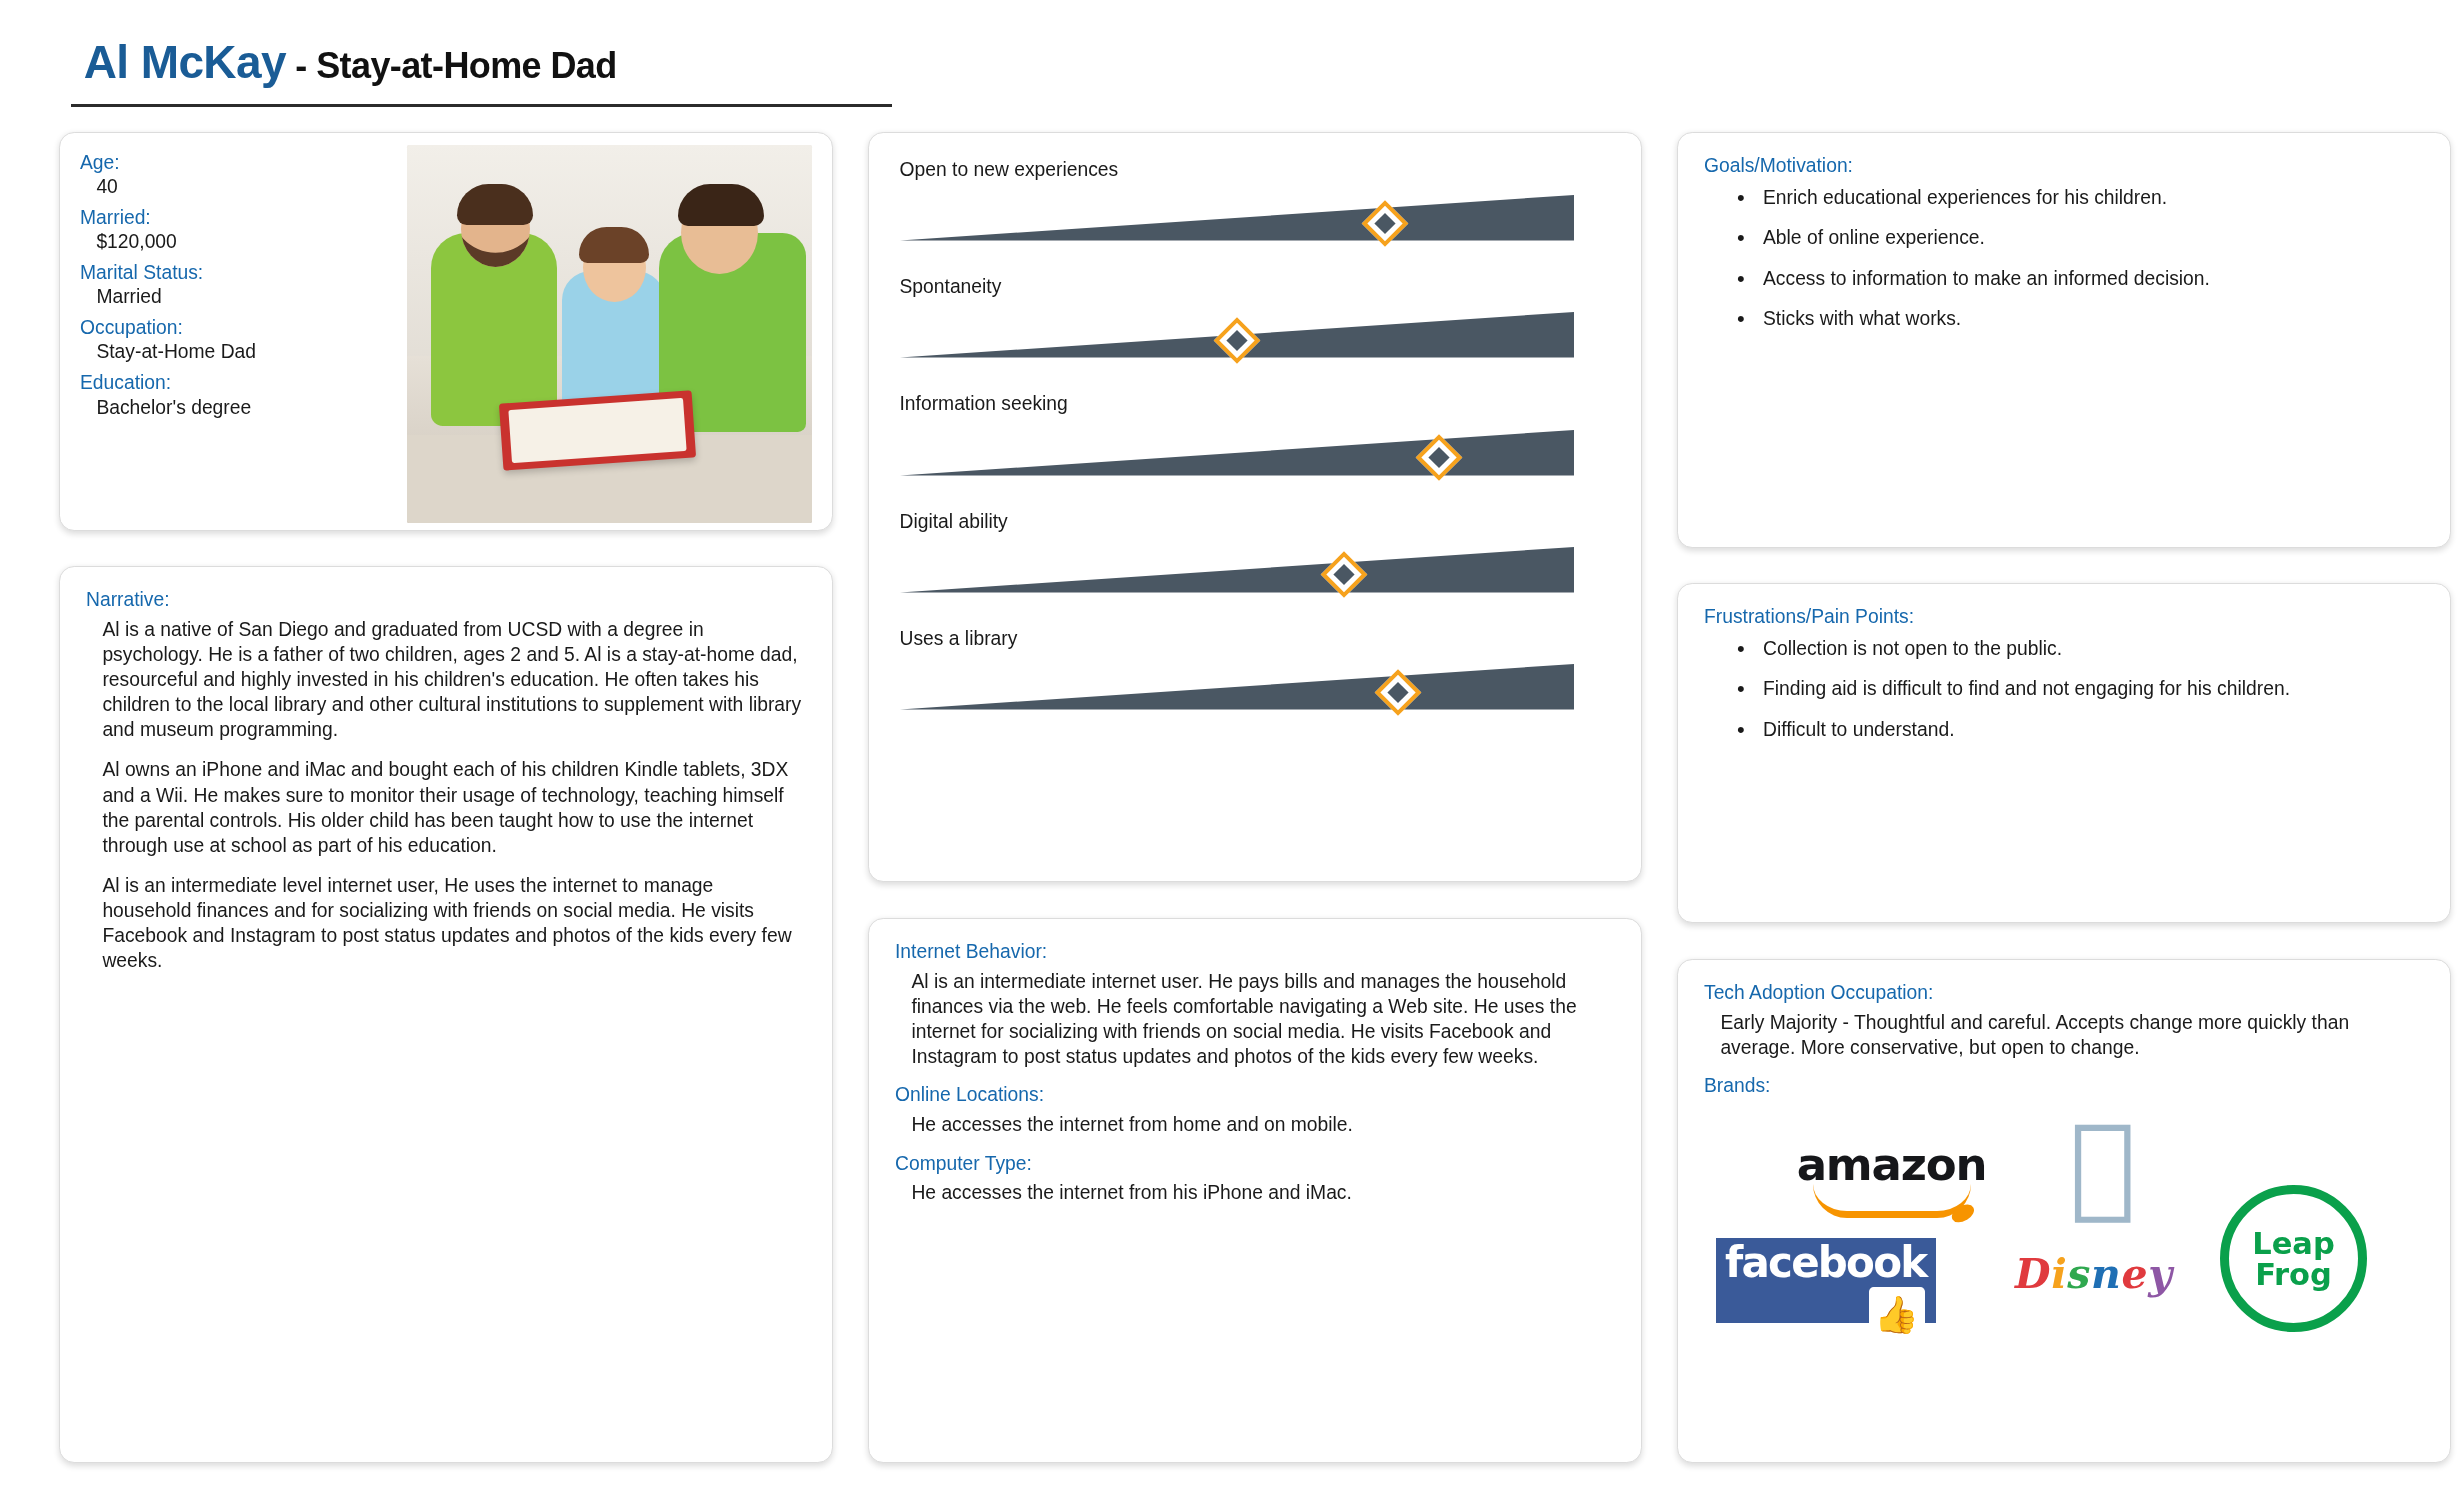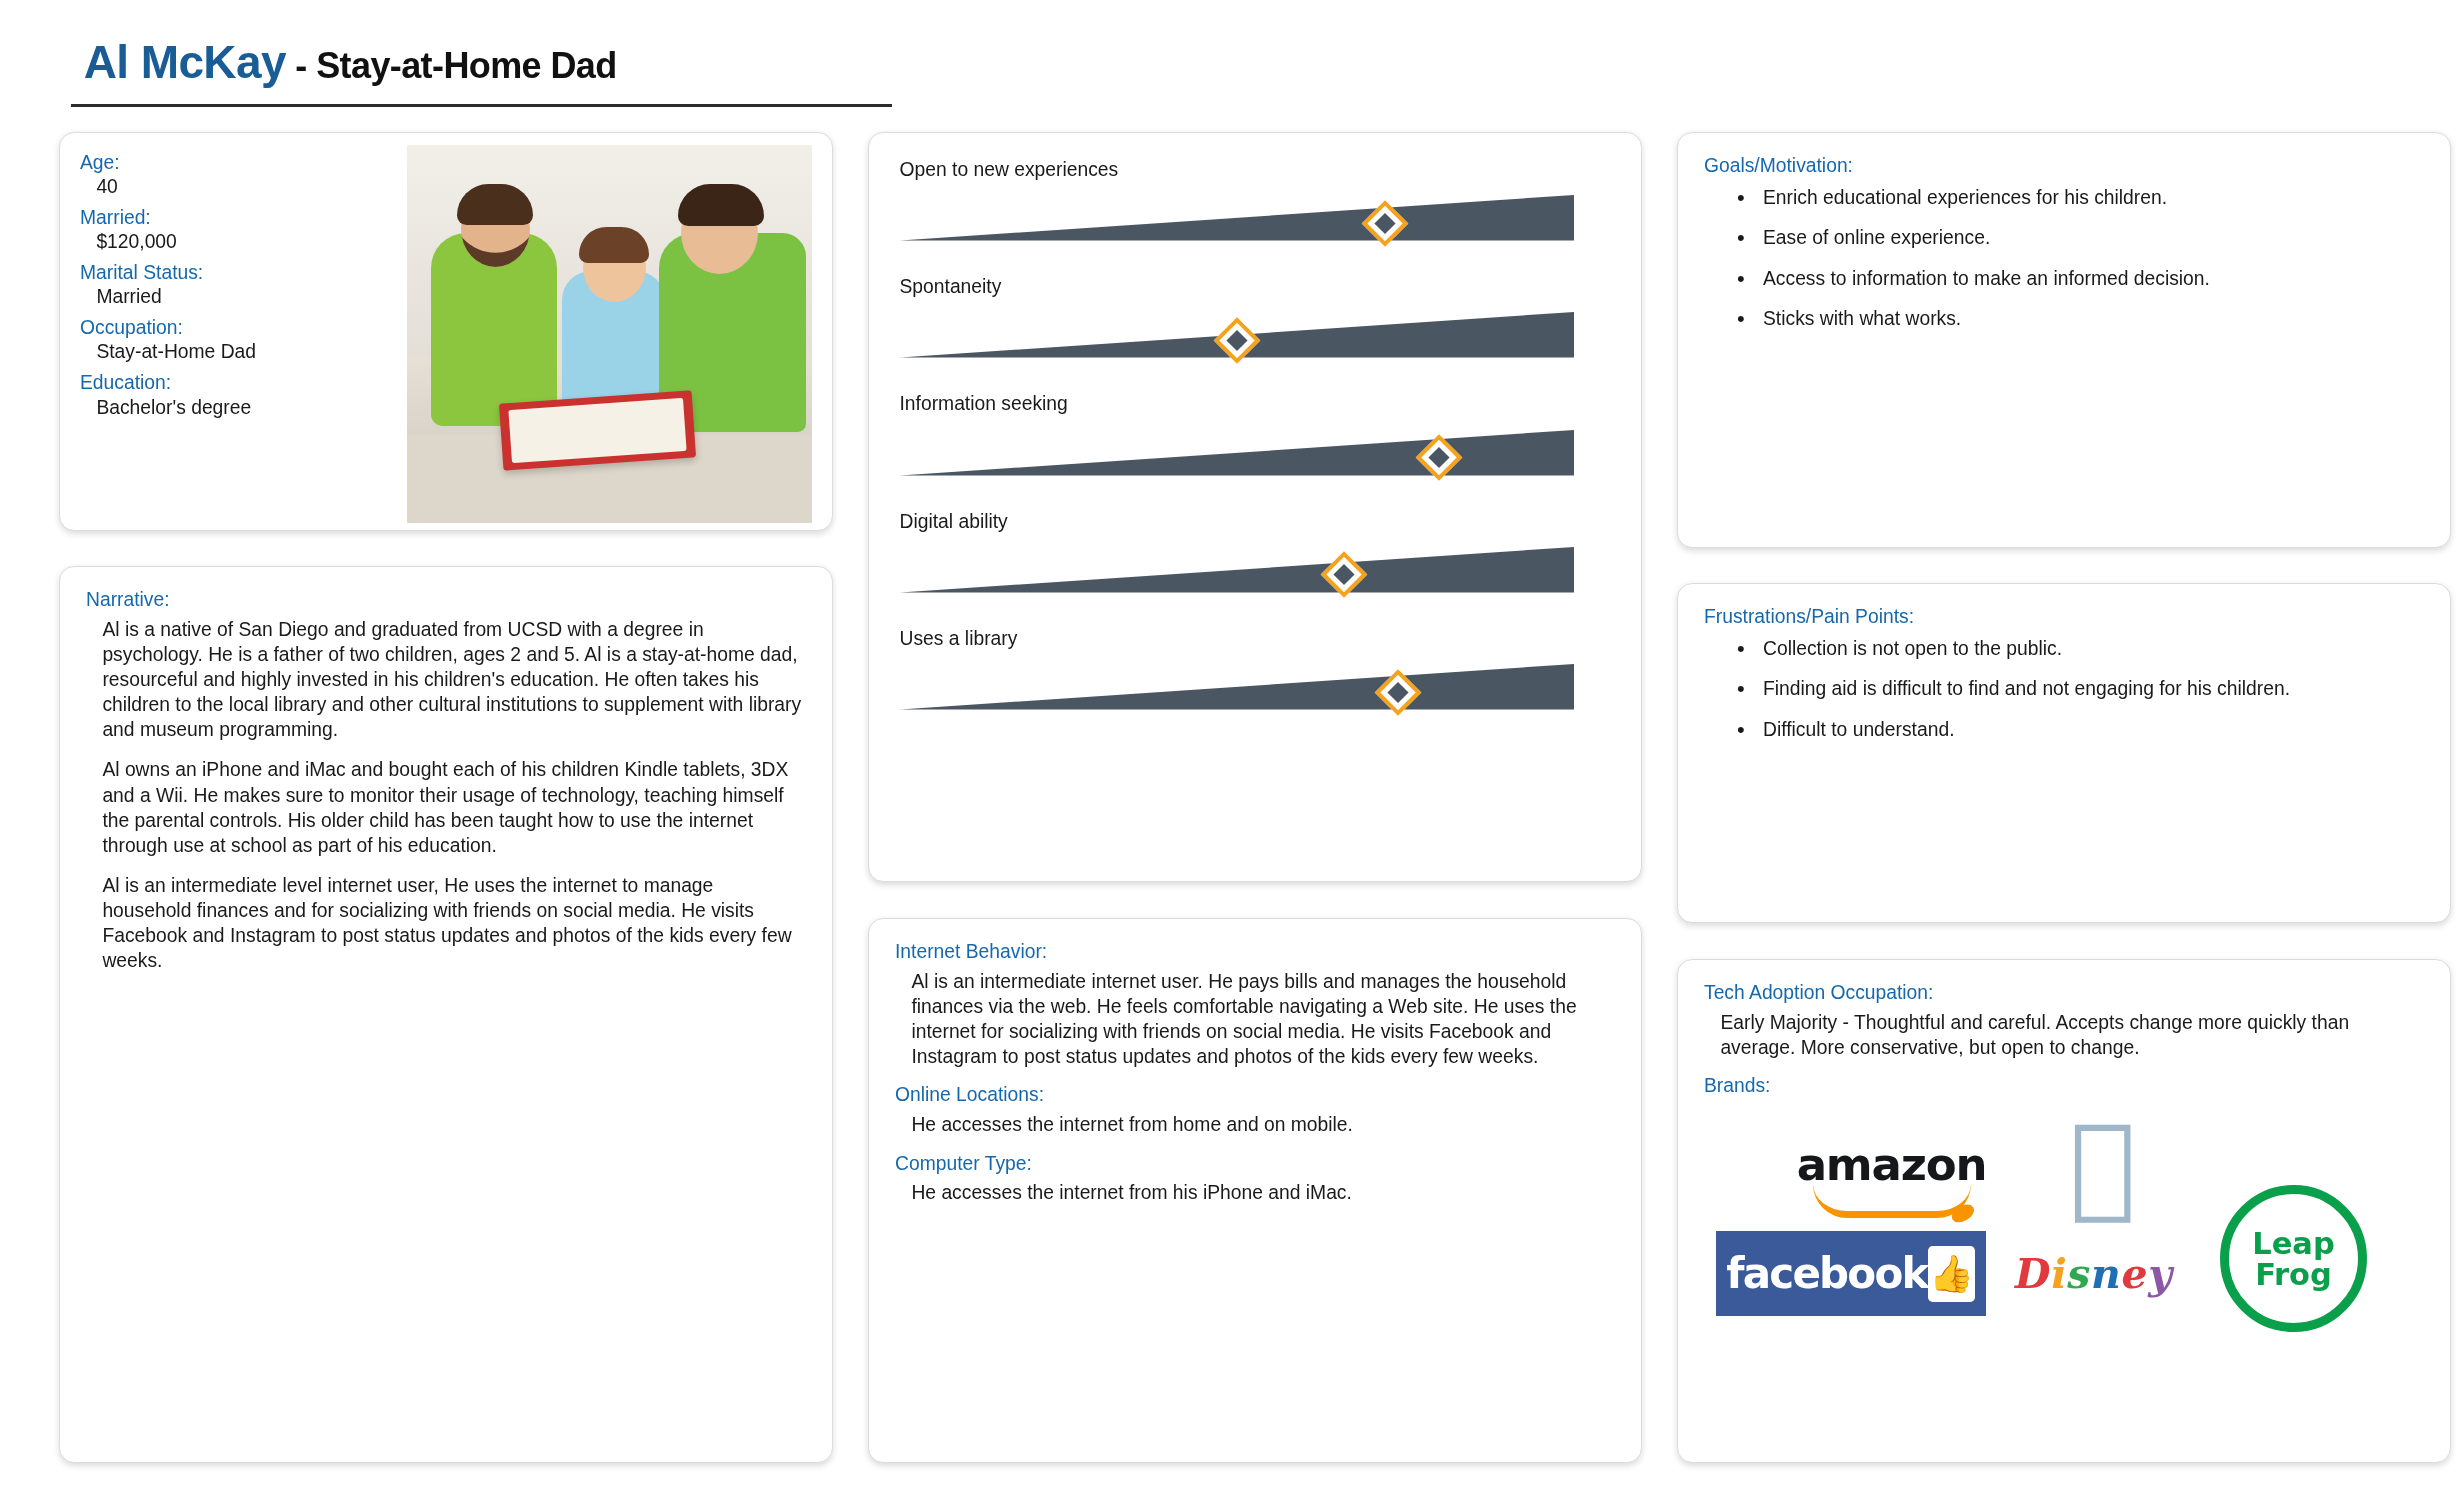--- a/index.html
+++ b/index.html
@@ -198,21 +198,21 @@
     right: -3.5px; bottom: -10px;
     width: 23.5px; height: 15.2px;
     background: #f79400;
     border-radius: 50%;
     transform: rotate(-30deg);
   }
 
   .brand-apple { left: 340px; top: 5.9px; width: 117px; text-align: center; }
   .apple-glyph { font-size: 111px; line-height: 1; color: #9fb7c9; font-family: "DejaVu Sans", sans-serif; }
 
-  .brand-facebook { left: 11.7px; top: 128px; width: 270px; height: 85px; background: #3a5a99; display: flex; align-items: center; padding: 0 10.6px; box-sizing: border-box; }
+  .brand-facebook { left: 11.7px; top: 135px; width: 220px; height: 85px; background: #3a5a99; display: flex; align-items: center; padding: 0 10.6px; box-sizing: border-box; flex-direction: column; }
   .fb-word { color: #ffffff; font-size: 42px; font-weight: bold; letter-spacing: -1.8px; font-family: "DejaVu Sans", sans-serif; }
   .fb-thumb { margin-left: auto; width: 56px; height: 56px; background: #ffffff; border-radius: 4.7px; color: #3a5a99; font-size: 36px; line-height: 56px; text-align: center; }
 
   .brand-disney { left: 311px; top: 147px; width: 193px; }
   .disney-word { font-size: 41px; font-weight: bold; font-style: italic; letter-spacing: 0.6px; font-family: "DejaVu Serif", serif; }
   .disney-word span:nth-child(1) { color:#e03a3e; }
   .disney-word span:nth-child(2) { color:#f6a21d; }
   .disney-word span:nth-child(3) { color:#2fa84f; }
   .disney-word span:nth-child(4) { color:#1f6fb4; }
   .disney-word span:nth-child(5) { color:#e03a3e; }
@@ -368,21 +368,21 @@
         <div class="section-label">Computer Type:</div>
         <p class="body-text indent">He accesses the internet from his iPhone and iMac.</p>
       </div>
     </div>
 
     <div class="card card-goals">
       <div class="inner">
         <div class="section-label">Goals/Motivation:</div>
         <ul class="bullets">
           <li>Enrich educational experiences for his children.</li>
-          <li>Ease of online experience.</li>
+          <li>Able of online experience.</li>
           <li>Access to information to make an informed decision.</li>
           <li>Sticks with what works.</li>
         </ul>
       </div>
     </div>
 
     <div class="card card-frustrations">
       <div class="inner">
         <div class="section-label">Frustrations/Pain Points:</div>
         <ul class="bullets">

